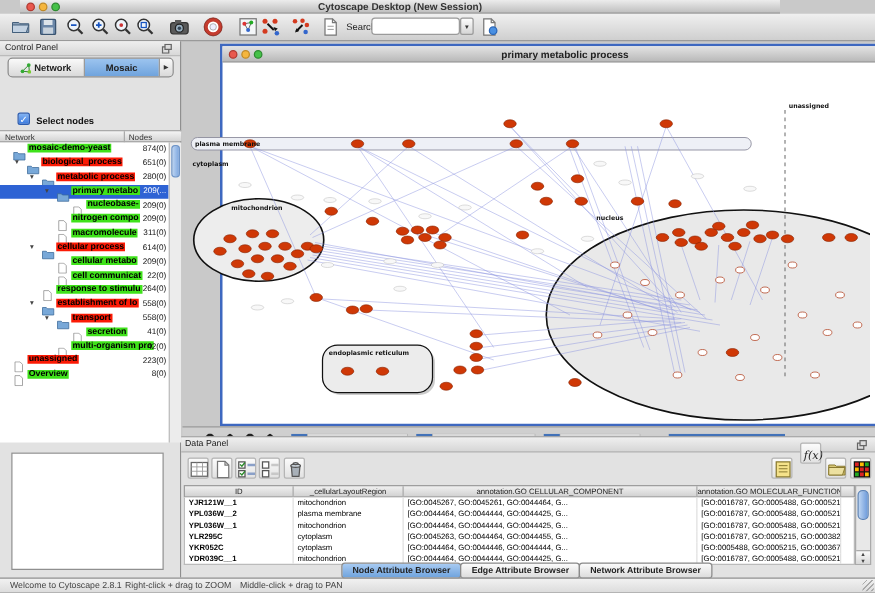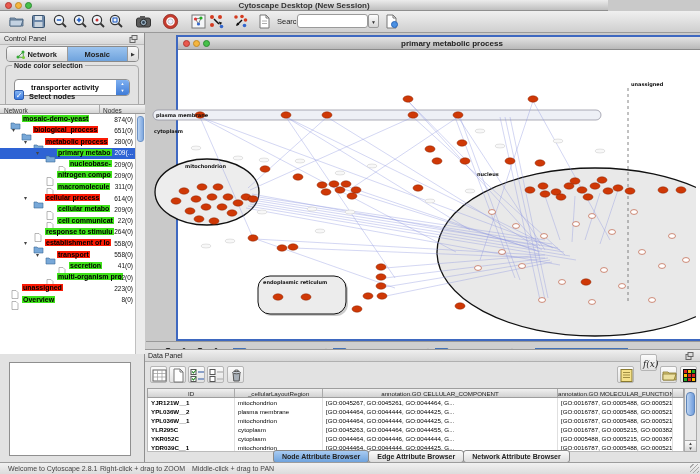--- a/index.html
+++ b/index.html
@@ -1,21 +1,21 @@
 <!DOCTYPE html>
 <html><head>
 <meta charset="utf-8">
 <style>
   html,body{margin:0;padding:0;background:#888;}
   *{box-sizing:border-box;}
   #stage{position:relative;width:700px;height:474px;overflow:hidden;
     font-family:"Liberation Sans","DejaVu Sans",sans-serif;background:#c9c9c9;}
   .abs{position:absolute;}
   
-  #titlebar{left:0;top:0;width:608px;height:11px;background:linear-gradient(#ececec,#bfbfbf);
+  #titlebar{left:16px;top:0;width:608px;height:11px;background:linear-gradient(#ececec,#bfbfbf);
     border-bottom:1px solid #8f8f8f;}
   .tl{position:absolute;top:2px;width:7px;height:7px;border-radius:50%;}
   #win-title{position:absolute;left:0;right:0;top:1px;text-align:center;font-size:8px;
     font-weight:bold;color:#333;}
   #main-toolbar{left:0;top:11px;width:700px;height:22px;background:linear-gradient(#f0f0f0,#cfcfcf);
     border-bottom:1px solid #9a9a9a;}
   .tbicon{position:absolute;top:2px;width:17px;height:17px;}
   #search-label{position:absolute;top:6px;font-size:7.5px;color:#222;}
   #search-input{position:absolute;top:3px;height:14px;background:#fff;border:1px solid #9a9a9a;
     border-radius:3px;font-size:7px;padding:0 2px;}
@@ -217,27 +217,20 @@
             <circle cx="2" cy="7" r="1.5" fill="#3a3"></circle>
             <circle cx="7" cy="2" r="1.5" fill="#3a3"></circle>
             <circle cx="7.5" cy="7.5" r="1.5" fill="#7c3"></circle>
           </svg>
         <span>Network</span>
       </div>
       <div class="cp-tab sel">
         <span>Mosaic</span>
       </div>
       <div id="cp-tab-arrow">▶</div>
-    </div>
-    <div id="groupbox">
-      <div id="groupbox-label">Node color selection</div>
-      <div id="combo">
-        <div id="combo-value">transporter activity</div>
-        <div id="combo-btn">▲<br>▼</div>
-      </div>
     </div>
     <div id="checkbox-row">
       <div id="checkbox">✓</div>
       <div id="checkbox-label">Select nodes</div>
     </div>
     <div id="tree-header">
       <span style="position:absolute;left:4px;top:1.5px;">Network</span>
       <span style="position:absolute;left:103px;top:1.5px;">Nodes</span>
       <span style="position:absolute;left:99px;top:0;width:1px;height:10px;background:#aaa;"></span>
     </div>

